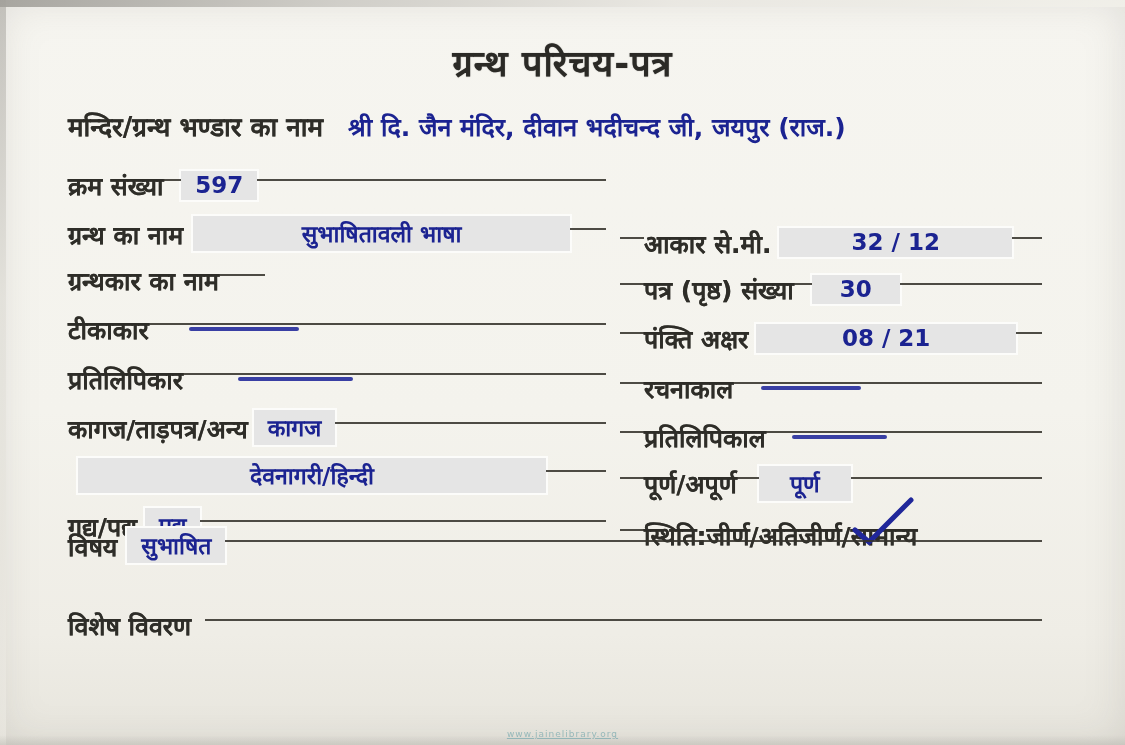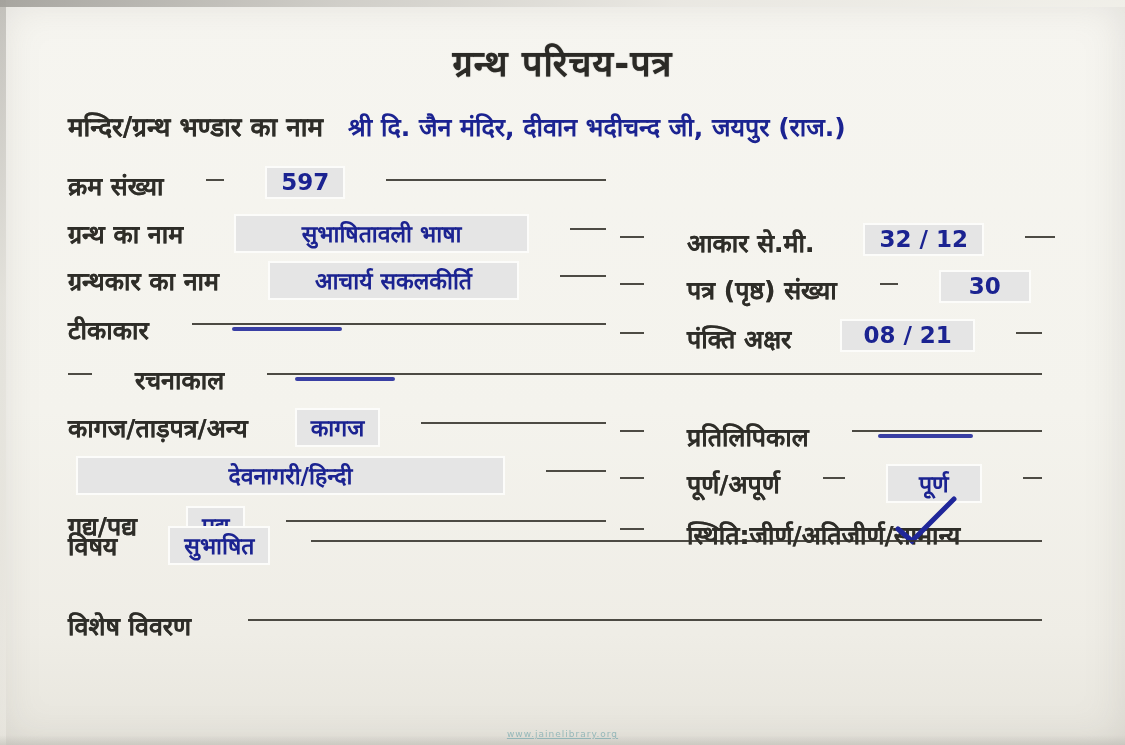--- a/index.html
+++ b/index.html
@@ -34,21 +34,21 @@
   }
   .headerline .plabel{font-size:26px;}
   .bval{
     color:#1b2391;font-weight:700;font-size:23px;white-space:nowrap;
   }
   .headerline .bval{font-size:25px;margin-left:20px;margin-top:34px;}
 
   .row{
     position:absolute;left:68px;width:974px;display:flex;align-items:baseline;
   }
-  .cell{display:flex;align-items:flex-start;gap:43px;}
+  .cell{display:flex;align-items:center;}
   .cell.l{width:552px;flex:none;}
   .cell.r{flex:1;}
   .rule{
     height:0;border-top:2px solid #35332c;align-self:center;
     transform:translateY(-5px);opacity:.88;
   }
   .grow{flex:1;}
   .patch{
     background:#e5e5e5;box-shadow:0 0 0 2px #fcfcfa;
     padding:1px 14px 2px;text-align:center;
@@ -99,21 +99,20 @@
     <span class="rule" style="width:24px"></span>
     <span class="plabel">आकार से.मी.</span>
     <span class="patch bval grow" style="margin-left:8px">32 / 12</span>
     <span class="rule" style="width:30px"></span>
   </div>
 </div>
 
 <div class="row" style="top:263px">
   <div class="cell l">
     <span class="plabel">ग्रन्थकार का नाम</span>
-    <span class="patch bval grow" style="margin-left:8px">आचार्य सकलकीर्ति</span>
     <span class="rule" style="width:46px;margin-right:14px"></span>
   </div>
   <div class="cell r">
     <span class="rule" style="width:24px"></span>
     <span class="plabel">पत्र (पृष्ठ) संख्या</span>
     <span class="rule" style="width:18px"></span>
     <span class="patch bval" style="min-width:60px">30</span>
     <span class="rule grow"></span>
   </div>
 </div>
@@ -127,20 +126,26 @@
   </div>
   <div class="cell r">
     <span class="rule" style="width:24px"></span>
     <span class="plabel">पंक्ति अक्षर</span>
     <span class="patch bval grow" style="margin-left:8px">08 / 21</span>
     <span class="rule" style="width:26px"></span>
   </div>
 </div>
 
 <div class="row" style="top:362px">
+  <div class="cell l">
+    <span class="plabel">प्रतिलिपिकार</span>
+    <span class="linewrap" style="margin-right:14px">
+      <span class="bluedash" style="left:55px;width:115px"></span>
+    </span>
+  </div>
   <div class="cell r">
     <span class="rule" style="width:24px"></span>
     <span class="plabel">रचनाकाल</span>
     <span class="linewrap">
       <span class="bluedash" style="left:28px;width:100px"></span>
     </span>
   </div>
 </div>
 
 <div class="row" style="top:410px">

